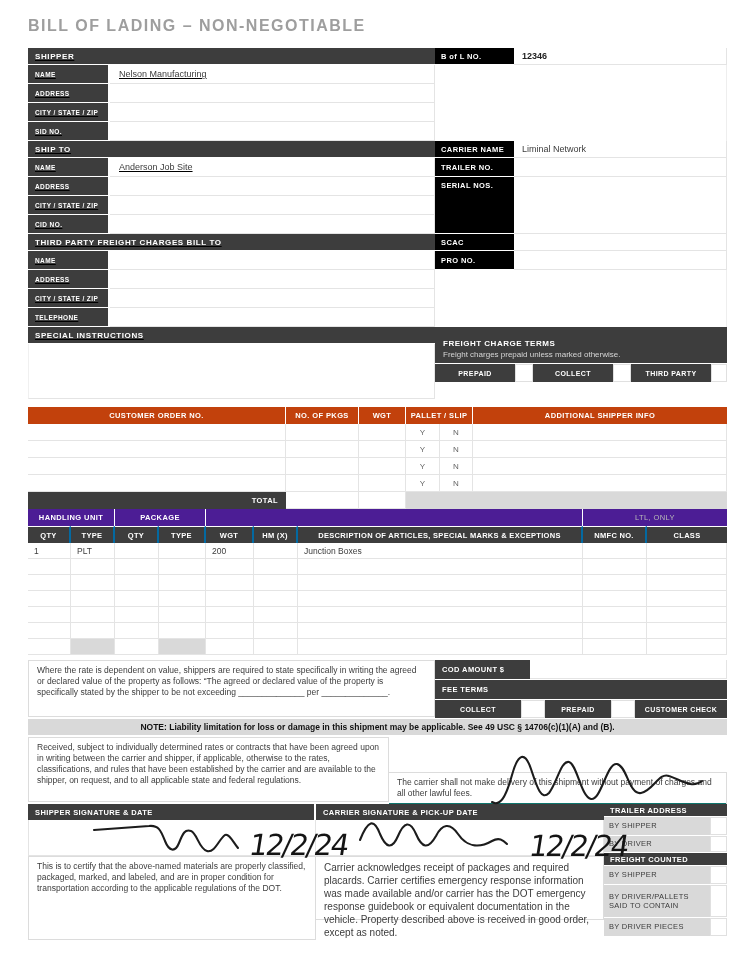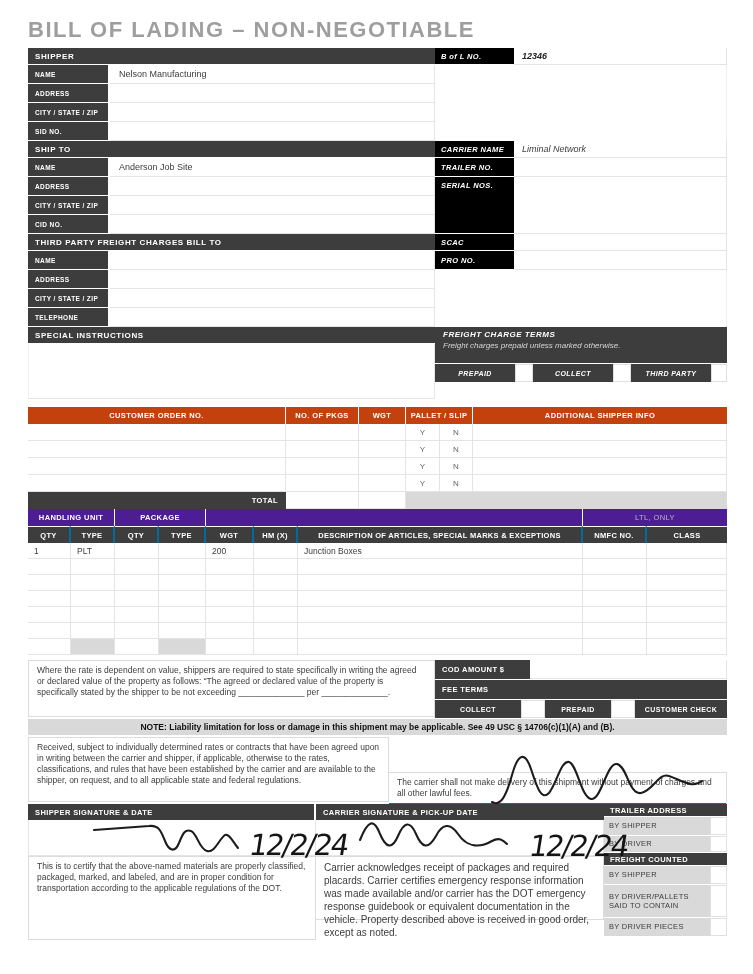--- a/index.html
+++ b/index.html
@@ -1,36 +1,36 @@
 <!DOCTYPE html>
 <html><head>
 <meta charset="utf-8">
 <style>
   html,body{margin:0;padding:0;background:#fff;}
   body{width:753px;height:974px;position:relative;font-family:"Liberation Sans",sans-serif;overflow:hidden;}
   *{box-sizing:border-box;}
   .page{position:absolute;inset:0;}
-  .title{position:absolute;left:28px;top:17px;font-size:22px;font-weight:bold;color:#9e9e9e;letter-spacing:1.5px;margin:0;text-align:center;}
+  .title{position:absolute;left:28px;top:17px;font-size:16px;font-weight:bold;color:#9e9e9e;letter-spacing:1.5px;margin:0;text-align:center;}
   .sec-hdr{display:flex;align-items:center;padding:0 7px;font-size:8px;font-weight:bold;letter-spacing:.6px;height:17px;background:#3d3d3d;color:#fff;border-bottom:1px solid #fff;}
   .frow{display:flex;height:19px;}
   .frow .lbl{width:82px;background:#3d3d3d;color:#fff;font-size:6.5px;font-weight:bold;letter-spacing:.4px;display:flex;align-items:center;padding:0 7px;border-bottom:1px solid #fff;border-right:2px solid #fff;}
   .frow .val{flex:1;background:#fff;font-size:9px;color:#3c3c3c;display:flex;align-items:center;padding:0 9px;border-bottom:1px solid #e4e4e4;border-right:1px solid #e4e4e4;}
 
-  .col-left{position:absolute;left:28px;top:48px;width:407px;}
+  .col-left{position:absolute;left:28px;top:48px;width:407px;text-decoration:underline;}
   .instr-box{height:55px;background:#fff;border-bottom:1px solid #e4e4e4;border-right:1px solid #e4e4e4;border-left:1px solid #f0f0f0;}
 
-  .col-right{position:absolute;left:435px;top:48px;width:292px;font-style:italic;}
+  .col-right{position:absolute;left:435px;top:48px;width:292px;}
   .rrow{display:flex;}
   .rrow .blbl{width:79px;background:#000;color:#fff;font-size:7.5px;font-weight:bold;letter-spacing:.4px;display:flex;padding:4px 6px 0 6px;border-bottom:1px solid #fff;}
   .rrow .rval{flex:1;background:#fff;font-size:9px;color:#222;display:flex;align-items:center;padding:0 8px;border-bottom:1px solid #e4e4e4;border-right:1px solid #e4e4e4;}
   .h17{height:17px}.h19{height:19px}
   .rspacer{background:#fff;border-right:1px solid #eee;}
   .bold{font-weight:bold;}
 
-  .ft-box{height:36px;background:#3d3d3d;color:#fff;padding:3px 8px;}
+  .ft-box{height:36px;background:#3d3d3d;color:#fff;padding:12px 8px;}
   .ft-title{font-size:8px;font-weight:bold;letter-spacing:.5px;}
   .ft-note{font-size:8px;color:#d6d6d6;margin-top:2px;}
   .opt-row{display:flex;height:18px;margin-top:1px;}
   .opt-btn{background:#3d3d3d;color:#fff;font-size:7px;font-weight:bold;letter-spacing:.4px;display:flex;align-items:center;justify-content:center;}
   .opt-cb{background:#fff;border:1px solid #e0e0e0;}
   .master-row{display:flex;align-items:center;height:18px;background:#d9d9d9;margin-top:1px;font-size:8.5px;color:#222;padding-left:6px;}
   .master-row span{flex:1;}
   .master-cb{width:15px;height:18px;background:#fff;border:1px solid #e0e0e0;}
 
   

